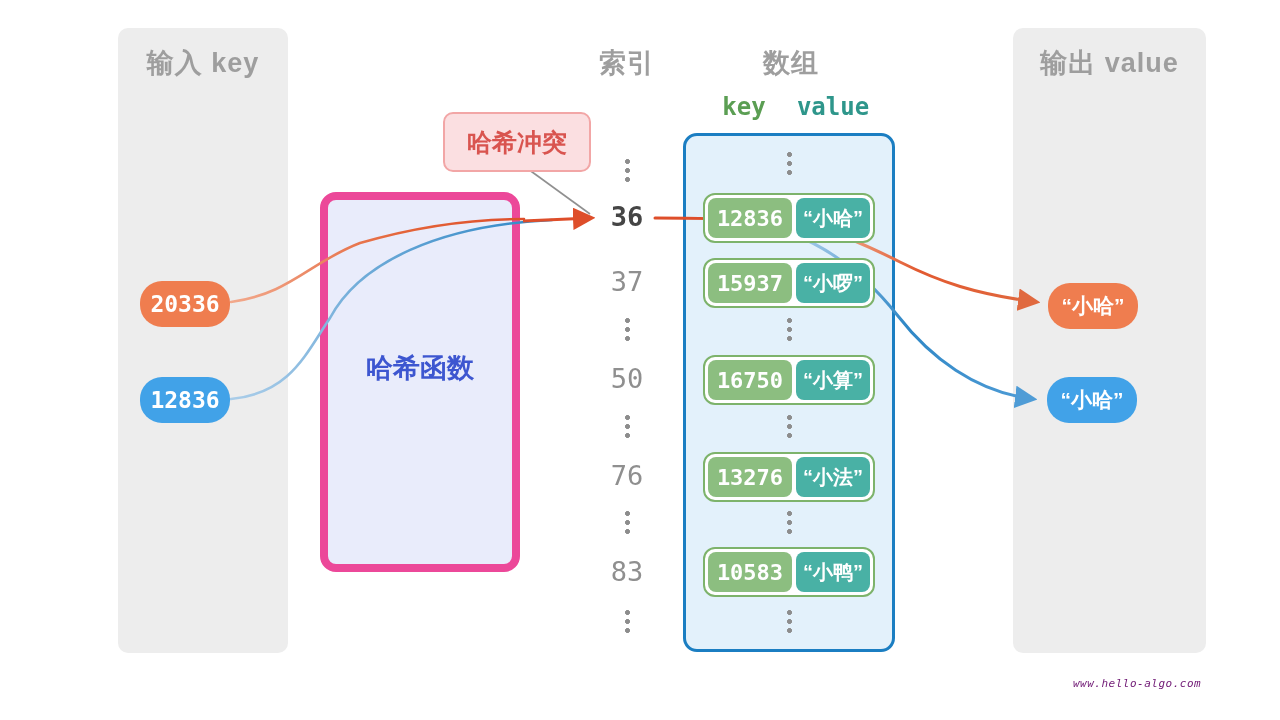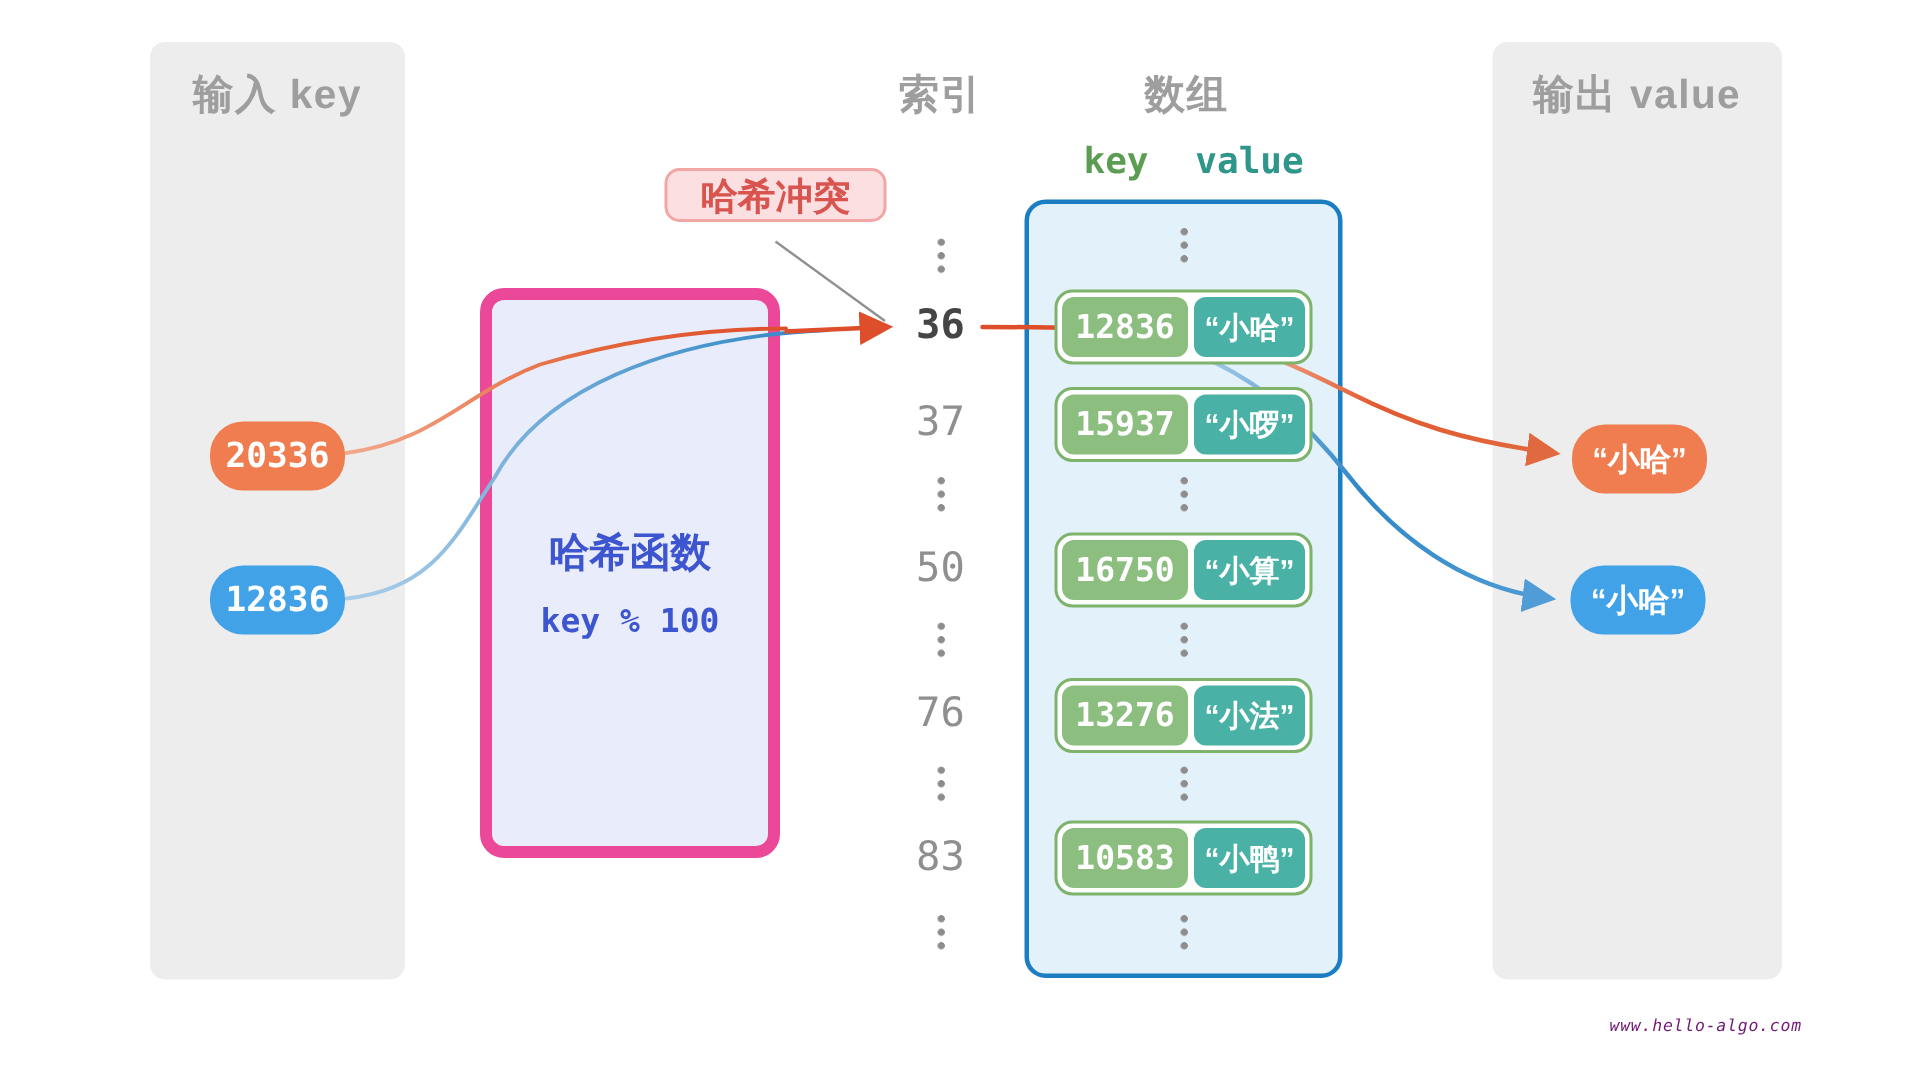--- a/index.html
+++ b/index.html
@@ -9,20 +9,21 @@
     background: #ffffff;
     overflow: hidden;
     font-family: "Liberation Sans", sans-serif;
   }
   .abs { position: absolute; }
 
   
   .panel {
     background: #ededed;
     border-radius: 10px;
+    margin-left: 18px;
   }
   .panel-title {
     position: absolute;
     top: 17px; left: 0; right: 0;
     text-align: center;
     font-size: 27px;
     font-weight: bold;
     color: #9e9e9e;
     letter-spacing: 1px;
   }
@@ -62,21 +63,21 @@
     position: absolute; left: 0; right: 0; top: 202px;
     text-align: center;
     font-family: "DejaVu Sans Mono", monospace;
     font-size: 22px; font-weight: bold;
     color: #3d56d0;
   }
 
   
   .collision {
     left: 443px; top: 112px;
-    width: 148px; height: 36px;
+    width: 148px; height: 60px;
     background: #fbdfe1;
     border: 2px solid #f2a6a6;
     border-radius: 10px;
     display: flex; align-items: center; justify-content: center;
     font-size: 25px; font-weight: bold;
     color: #d9544f;
   }
 
   
   .col-title {
@@ -175,21 +176,20 @@
 <div class="abs panel" style="left:100px; top:28px; width:170px; height:625px;">
   <div class="panel-title">输入 key</div>
 </div>
 
 <div class="abs panel" style="left:995px; top:28px; width:193px; height:625px;">
   <div class="panel-title">输出 value</div>
 </div>
 
 <div class="abs hashbox">
   <div class="fn-name">哈希函数</div>
-  <div class="fn-formula">key % 100</div>
 </div>
 
 <div class="abs arraybox"></div>
 
 <svg class="connectors" width="1280" height="720" viewBox="0 0 1280 720">
   <defs>
     <marker id="arrO" viewBox="0 0 10 10" refX="8" refY="5" markerWidth="7.5" markerHeight="7.5" orient="auto-start-reverse">
       <path d="M0,0 L10,5 L0,10 z" fill="#de4e2a"></path>
     </marker>
     <marker id="arrOS" viewBox="0 0 10 10" refX="8" refY="5" markerWidth="7.5" markerHeight="7.5" orient="auto-start-reverse">

